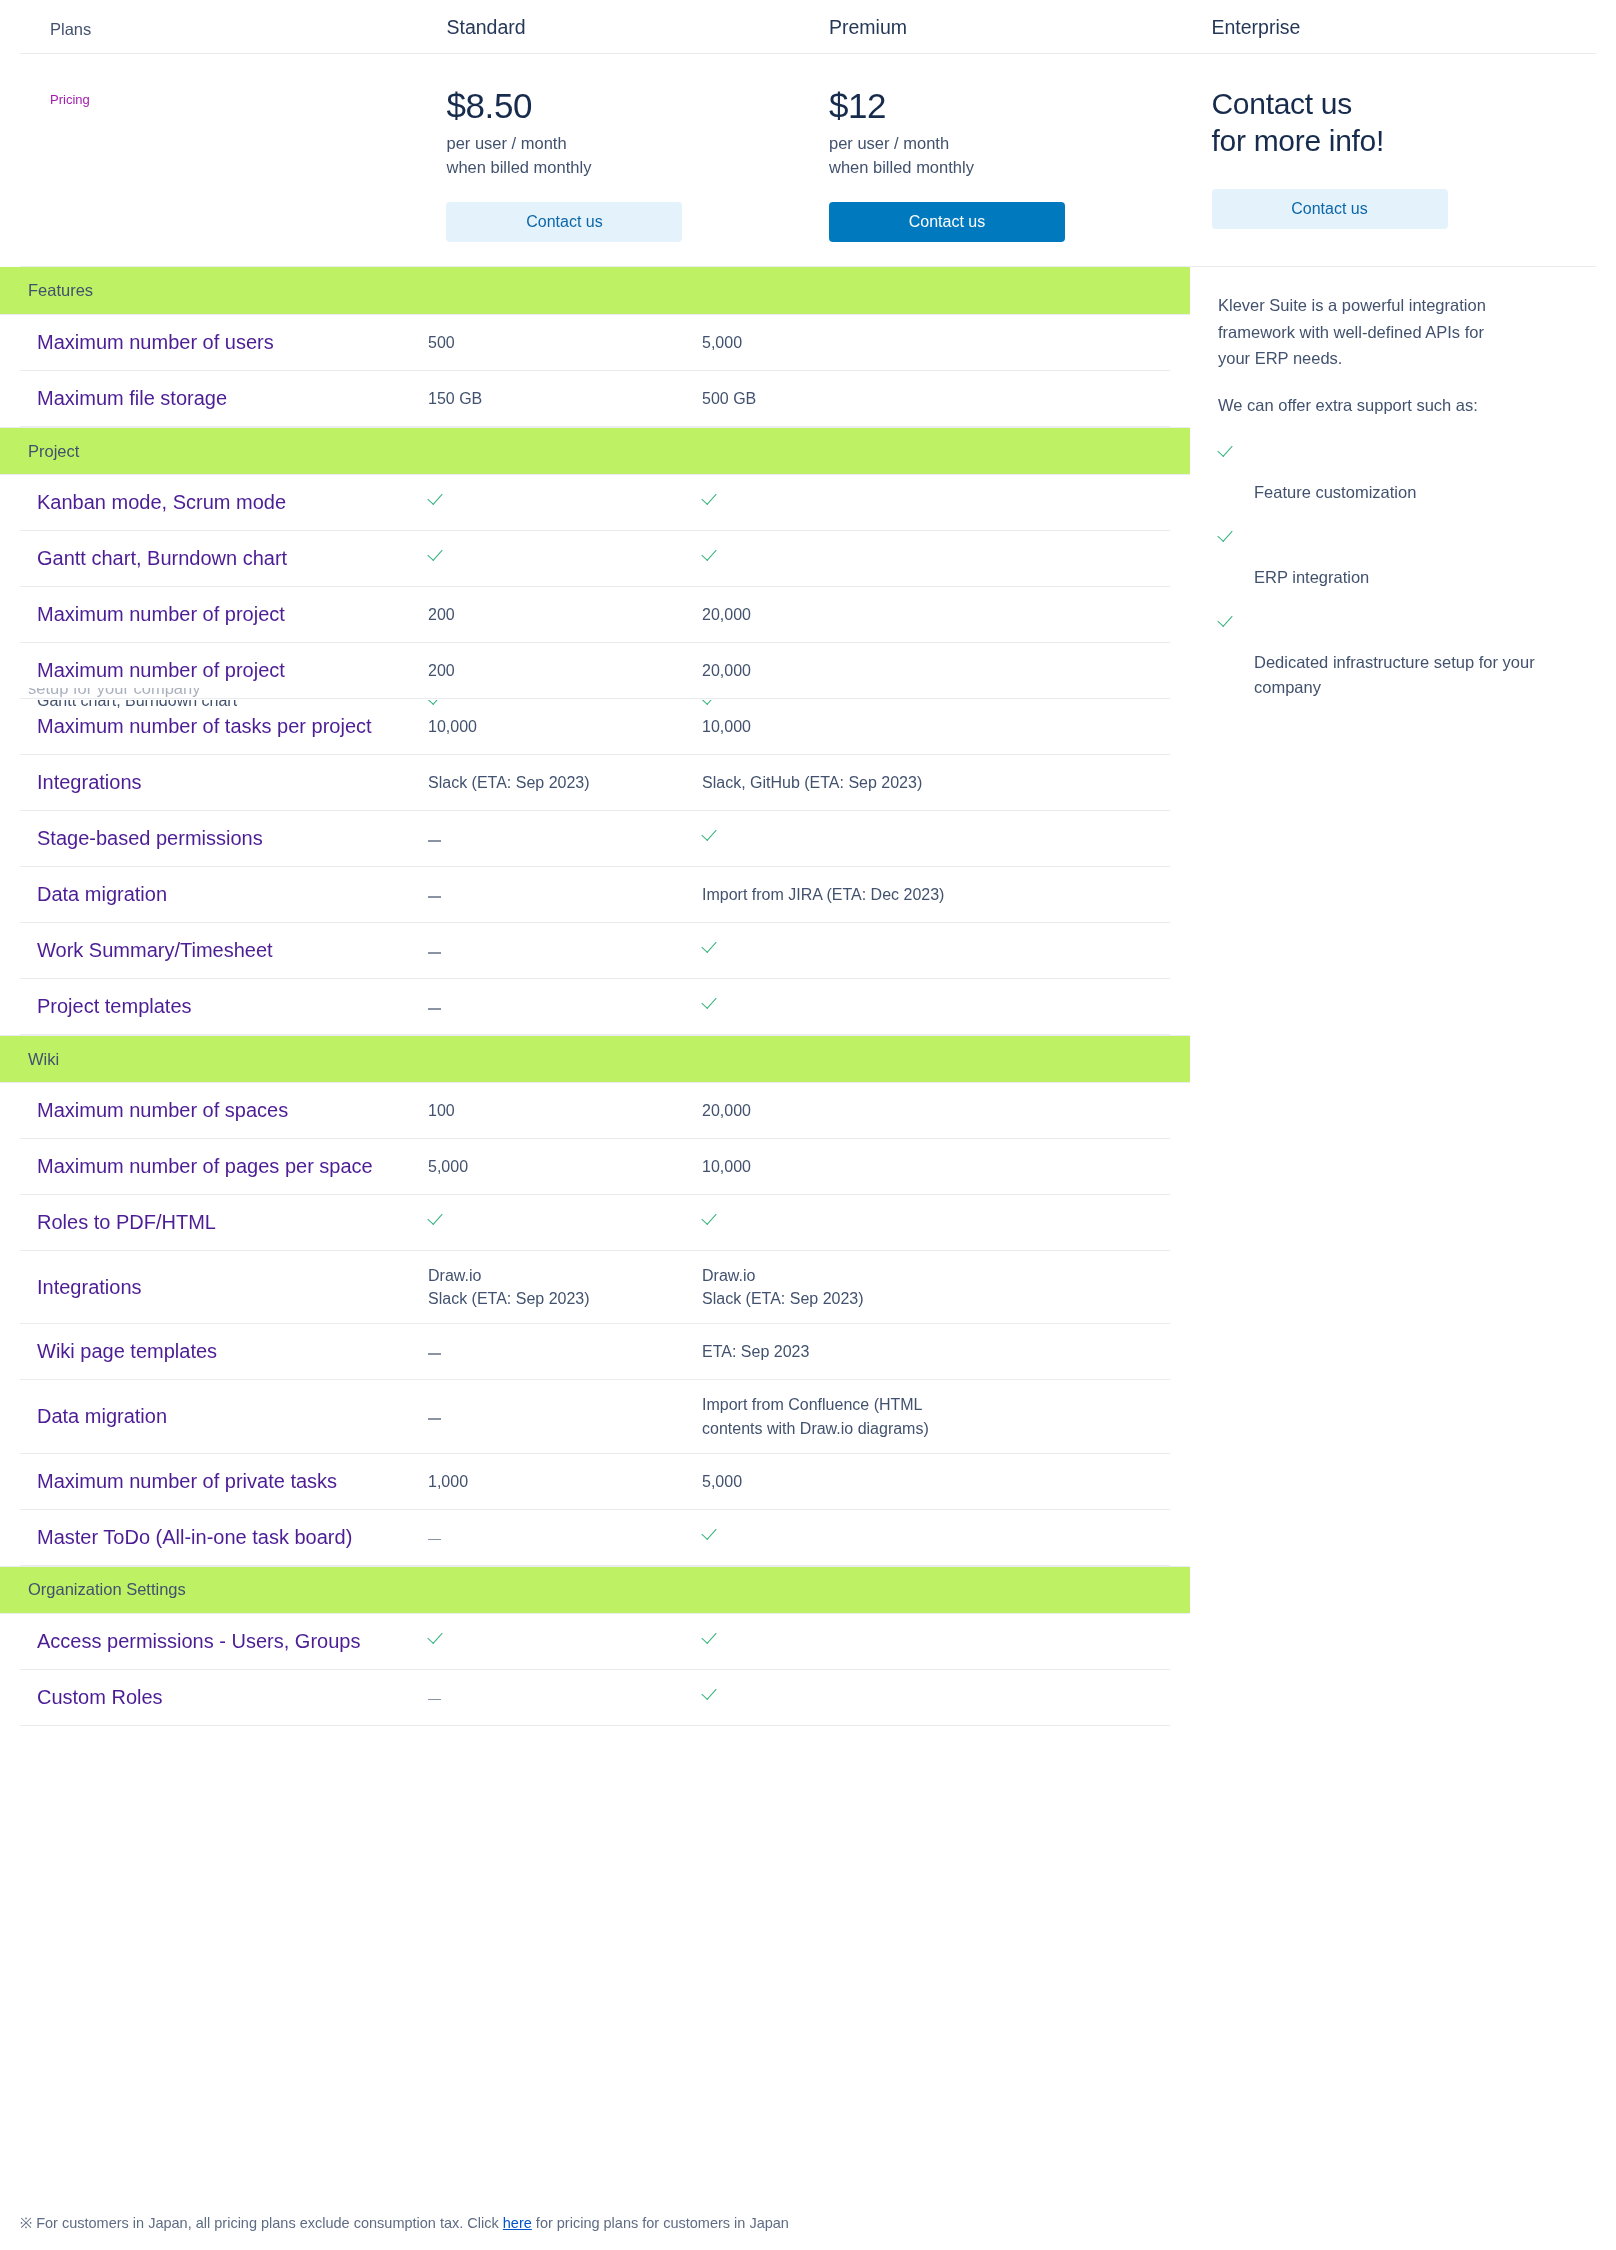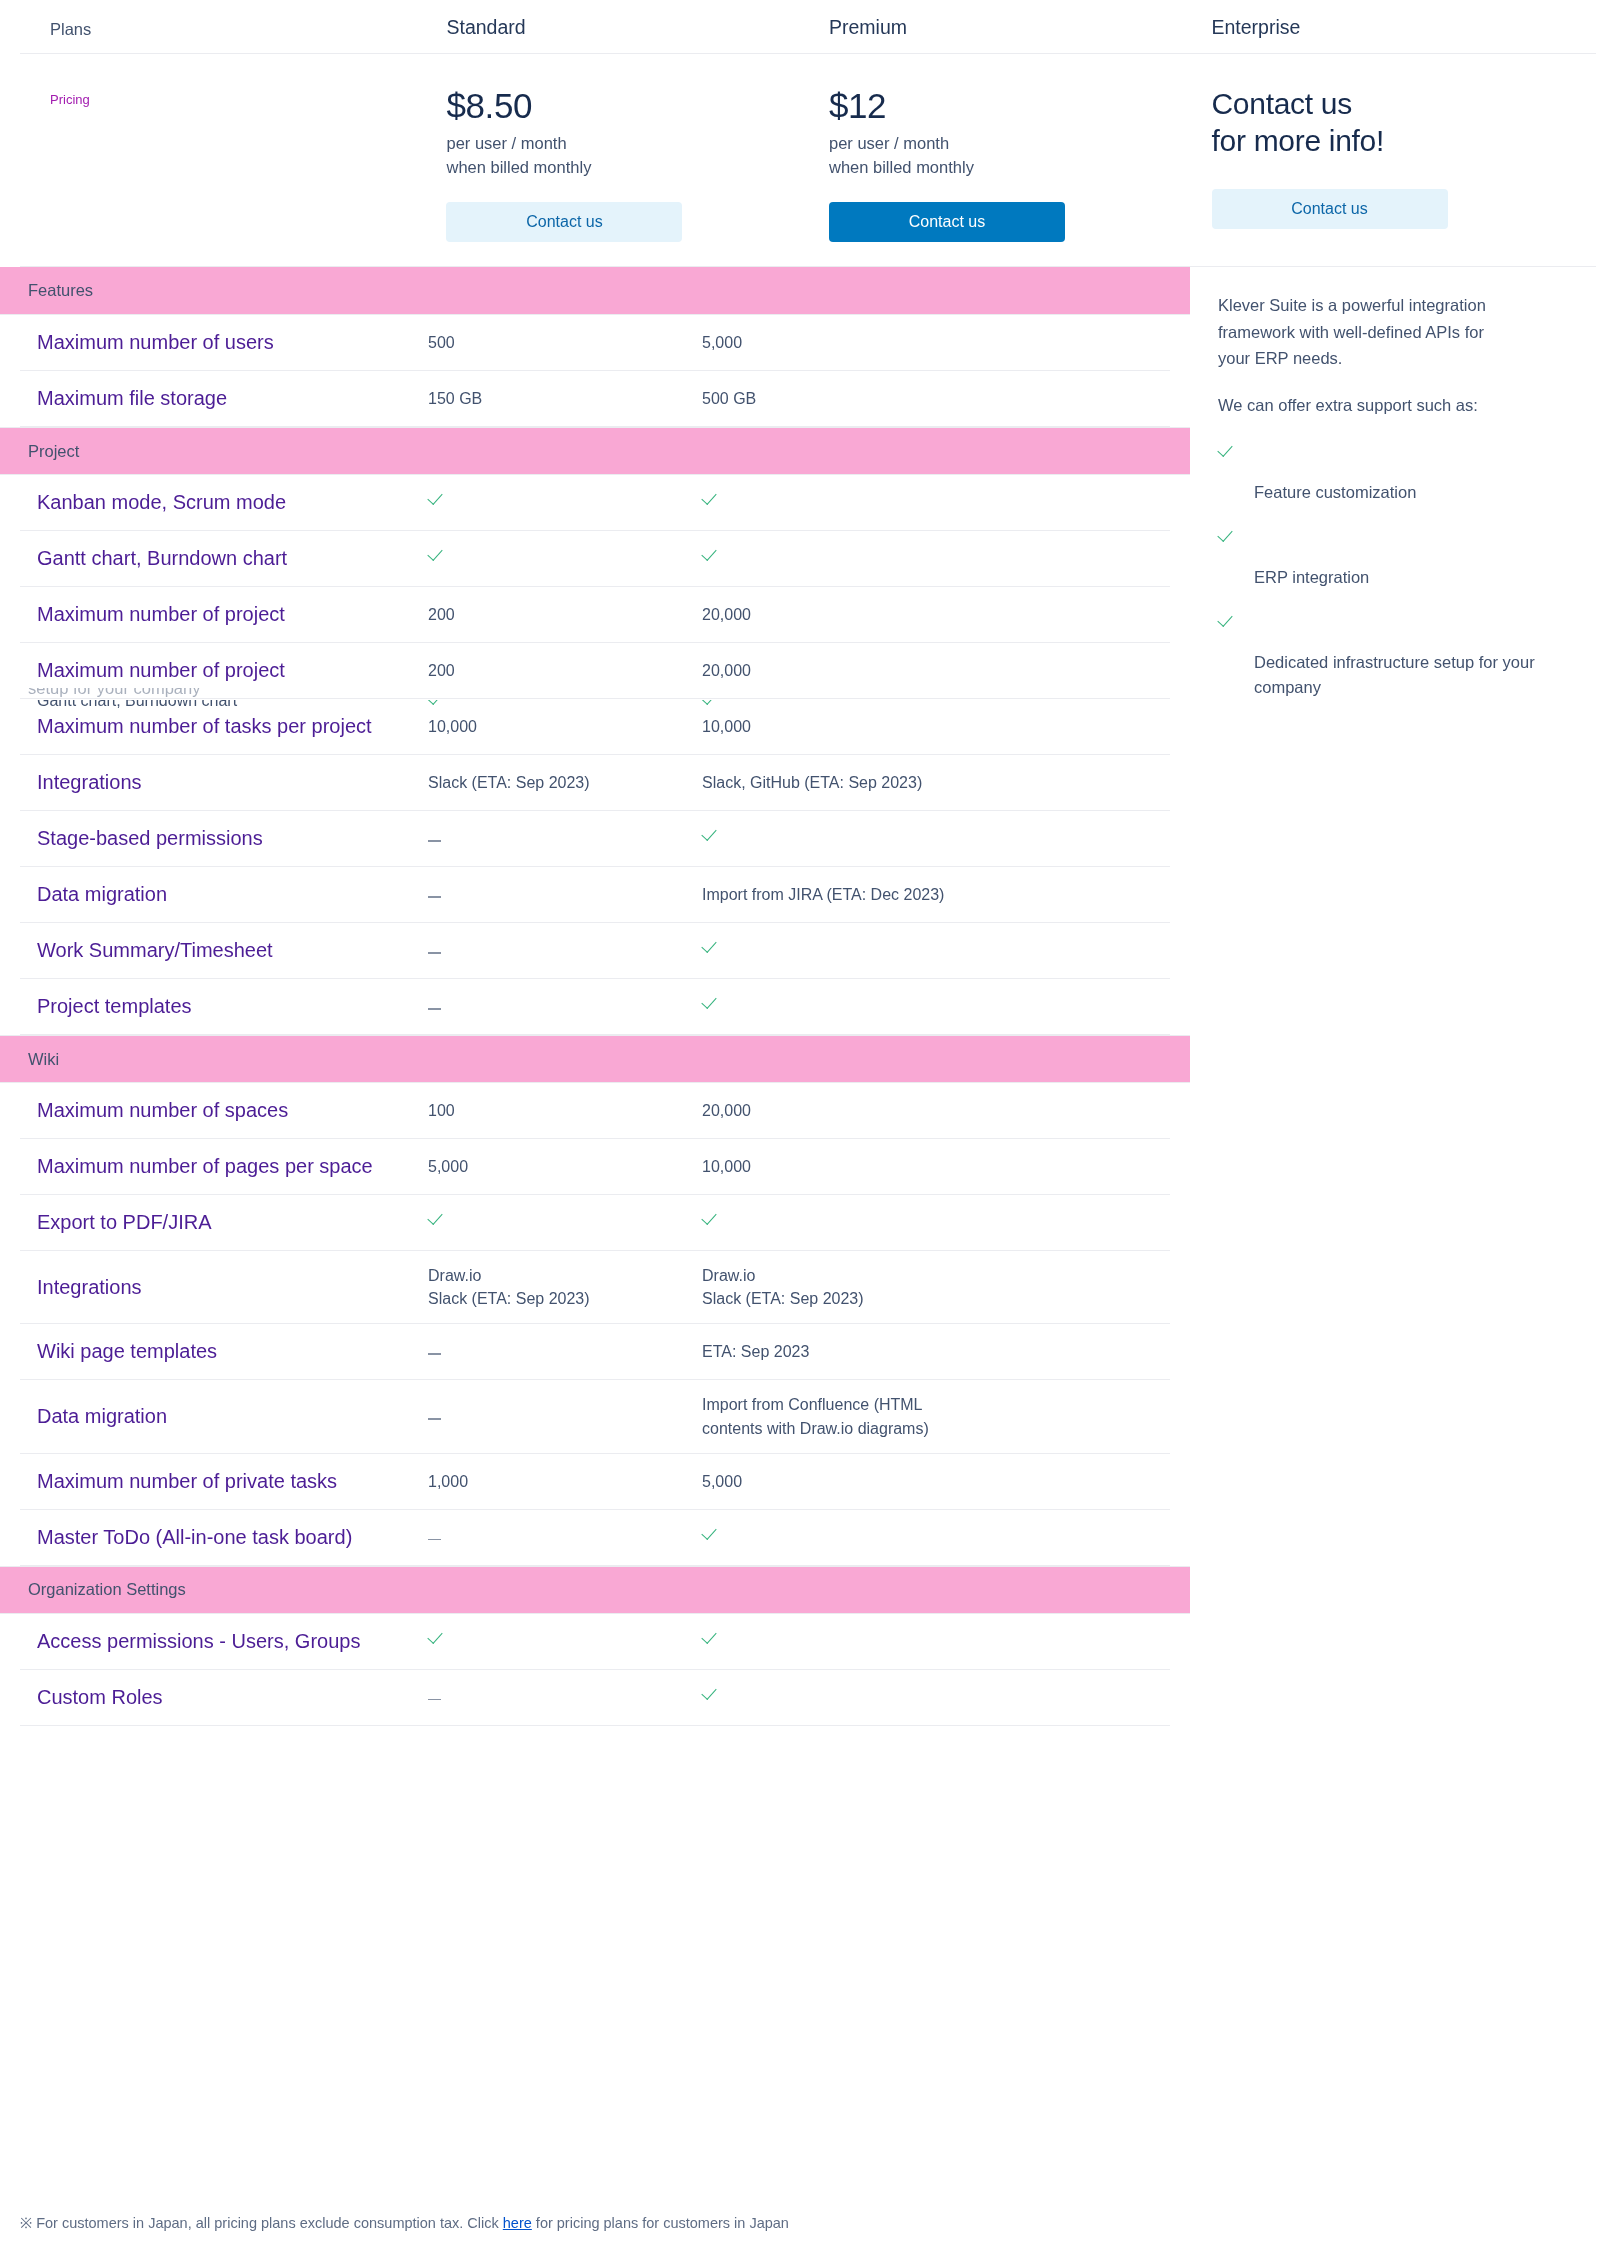--- a/index.html
+++ b/index.html
@@ -72,21 +72,21 @@
     font-size: 16px;
     font-family: "Liberation Sans", sans-serif;
     cursor: pointer;
   }
   .btn-light { background: #e4f3fb; color: #0c66a8; }
   .btn-primary { background: #0079bf; color: #ffffff; }
 
   
   .cmp-table { position: relative; width: 1190px; margin: 0; }
   .section-head {
-    background: #f9a8d4;
+    background: #bef264;
     height: 48px;
     display: flex;
     align-items: center;
     padding-left: 28px;
     font-size: 16.5px;
     color: #42526e;
     border-bottom: 1px solid #ebecf0;
     border-top: 1px solid #ebecf0;
     width: 1190px;
   }
@@ -321,21 +321,21 @@
         <div class="c-name">Maximum number of spaces</div>
         <div class="c-val">100</div>
         <div class="c-val">20,000</div>
       </div>
       <div class="feat-row">
         <div class="c-name">Maximum number of pages per space</div>
         <div class="c-val">5,000</div>
         <div class="c-val">10,000</div>
       </div>
       <div class="feat-row">
-        <div class="c-name">Export to PDF/JIRA</div>
+        <div class="c-name">Roles to PDF/HTML</div>
         <div class="c-val"><span class="check"></span></div>
         <div class="c-val"><span class="check"></span></div>
       </div>
       <div class="feat-row">
         <div class="c-name">Integrations</div>
         <div class="c-val">Draw.io
 Slack (ETA: Sep 2023)</div>
         <div class="c-val">Draw.io
 Slack (ETA: Sep 2023)</div>
       </div>

